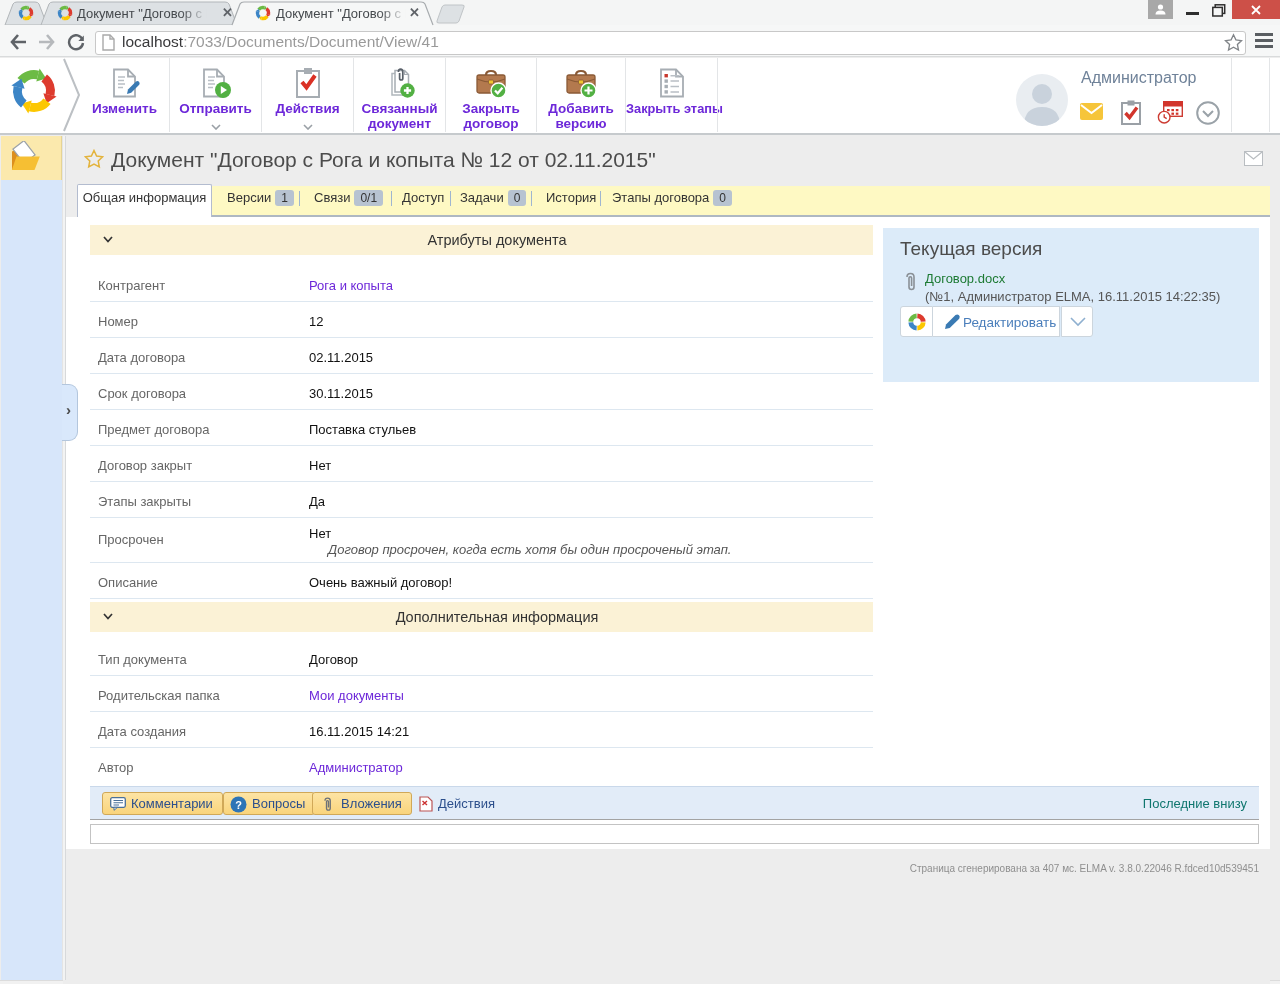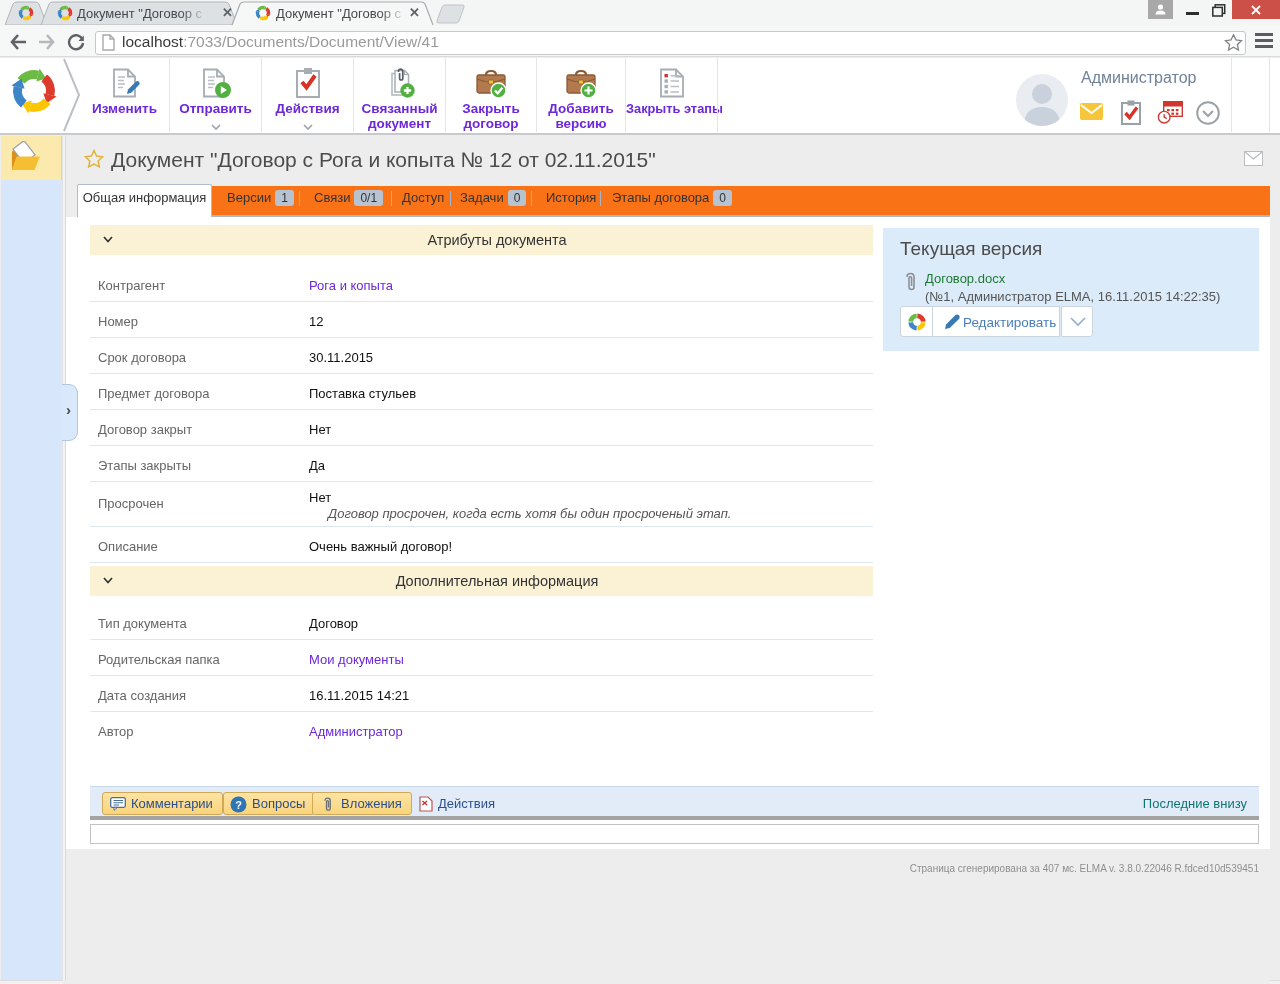--- a/index.html
+++ b/index.html
@@ -32,41 +32,41 @@
 
 
 #sb-yellow { position:absolute; left:1px; top:0px; width:61px; height:44px; background:#fbe9ad; border-right:1px solid #e6d493; }
 #sb-blue { position:absolute; left:1px; top:44px; width:61px; height:800px; background:#d7e6fa; }
 #sb-handle { position:absolute; left:62px; top:248px; width:16px; height:57px; background:#d9e8fb; border:1px solid #b3c6dd; border-left:none; border-radius:0 9px 9px 0; z-index:30; }
 #sb-handle span { position:absolute; left:4px; top:16px; color:#4a4a4a; font-size:15px; font-weight:bold; }
 
 
 #content { position:absolute; left:63px; top:136px; width:1207px; height:848px; background:#ededed; }
 #doctitle { position:absolute; left:48px; top:12px; font-size:21px; color:#4c4c4c; }
-#tabsbar { position:absolute; left:14px; top:50px; width:1193px; height:31px; background:#f97316; border-bottom:2px solid #aeb8c2; }
+#tabsbar { position:absolute; left:14px; top:50px; width:1193px; height:31px; background:#fef9c3; border-bottom:2px solid #aeb8c2; }
 .ptab { position:absolute; top:4px; font-size:13px; color:#333; }
 .ptab .bdg { display:inline-block; background:#b7c3d1; border-radius:3px; padding:1px 6px; font-size:12px; color:#333; margin-left:4px; }
 .ptsep { position:absolute; top:5px; width:1px; height:15px; background:#9fb6d0; }
 #activetab { position:absolute; left:14px; top:48px; width:135px; height:33px; z-index:3; background:#fff; border:1px solid #b3bccf; border-bottom:none; border-radius:2px 2px 0 0; font-size:13px; color:#333; text-align:center; line-height:26px; white-space:nowrap; }
 #whitearea { position:absolute; left:0; top:81px; width:1207px; height:632px; background:#fff; }
 
 .sechead { position:relative; background:#fbf2d6; height:30px; line-height:30px; font-size:14.5px; color:#333; padding-left:31px; }
 .sechead svg { position:absolute; left:13px; top:11px; }
 .frow { position:relative; border-bottom:1px solid #dde7f0; height:36px; }
 .frow .lab { position:absolute; left:8px; top:12px; font-size:13px; color:#666; }
 .frow .val { position:absolute; left:219px; top:12px; font-size:13px; color:#111; }
 a.lnk { color:#6d28d9; text-decoration:none; }
 a.grn { color:#1c7a33; text-decoration:none; }
 
-#commentbar { position:absolute; left:27px; top:569px; width:1169px; height:34px; background:#e2ecf8; border-top:1px solid #c9d8ea; border-bottom:4px solid #a3a3a3; }
+#commentbar { position:absolute; left:27px; top:569px; width:1169px; height:34px; background:#e2ecf8; border-top:1px solid #c9d8ea; border-bottom:1px solid #a3a3a3; }
 .ybtn { position:absolute; top:5px; height:23px; background:linear-gradient(#fde4a4,#f9d47c); border:1px solid #d0a858; border-radius:3px; font-size:13px; color:#2c4f8c; line-height:21px; padding:0 9px 0 28px; }
 #lastlink { position:absolute; right:12px; top:9px; font-size:13px; color:#0f766e; }
 #emptyrow { position:absolute; left:27px; top:607px; width:1169px; height:20px; background:#fff; border:1px solid #c3c3c3; }
 
-#rpanel { position:absolute; left:820px; top:11px; width:376px; height:123px; background:#dcebf9; }
+#rpanel { position:absolute; left:820px; top:11px; width:376px; height:154px; background:#dcebf9; }
 #rp-title { position:absolute; left:17px; top:10px; font-size:19px; color:#4c4c4c; }
 #rp-doc { position:absolute; left:42px; top:43px; font-size:13px; }
 #rp-meta { position:absolute; left:42px; top:61px; font-size:13px; color:#555; }
 .rbtn { position:absolute; top:78px; height:31px; background:#fff; border:1px solid #ccd5dd; }
 
 #pagefooter { position:absolute; left:0; top:727px; width:1196px; text-align:right; font-size:10px; color:#8f8f8f; }
 </style>
 </head>
 <body>
 
@@ -384,20 +384,24 @@
       <div style="height:11px"></div>
       <div class="frow">
           <span class="lab">Контрагент</span>
           <span class="val"><a class="lnk" href="#">Рога и копыта</a></span>
         </div>
       <div class="frow">
           <span class="lab">Номер</span>
           <span class="val">12</span>
         </div>
       <div class="frow">
+          <span class="lab">Дата договора</span>
+          <span class="val">02.11.2015</span>
+        </div>
+      <div class="frow">
           <span class="lab">Срок договора</span>
           <span class="val">30.11.2015</span>
         </div>
       <div class="frow">
           <span class="lab">Предмет договора</span>
           <span class="val">Поставка стульев</span>
         </div>
       <div class="frow">
           <span class="lab">Договор закрыт</span>
           <span class="val">Нет</span>

